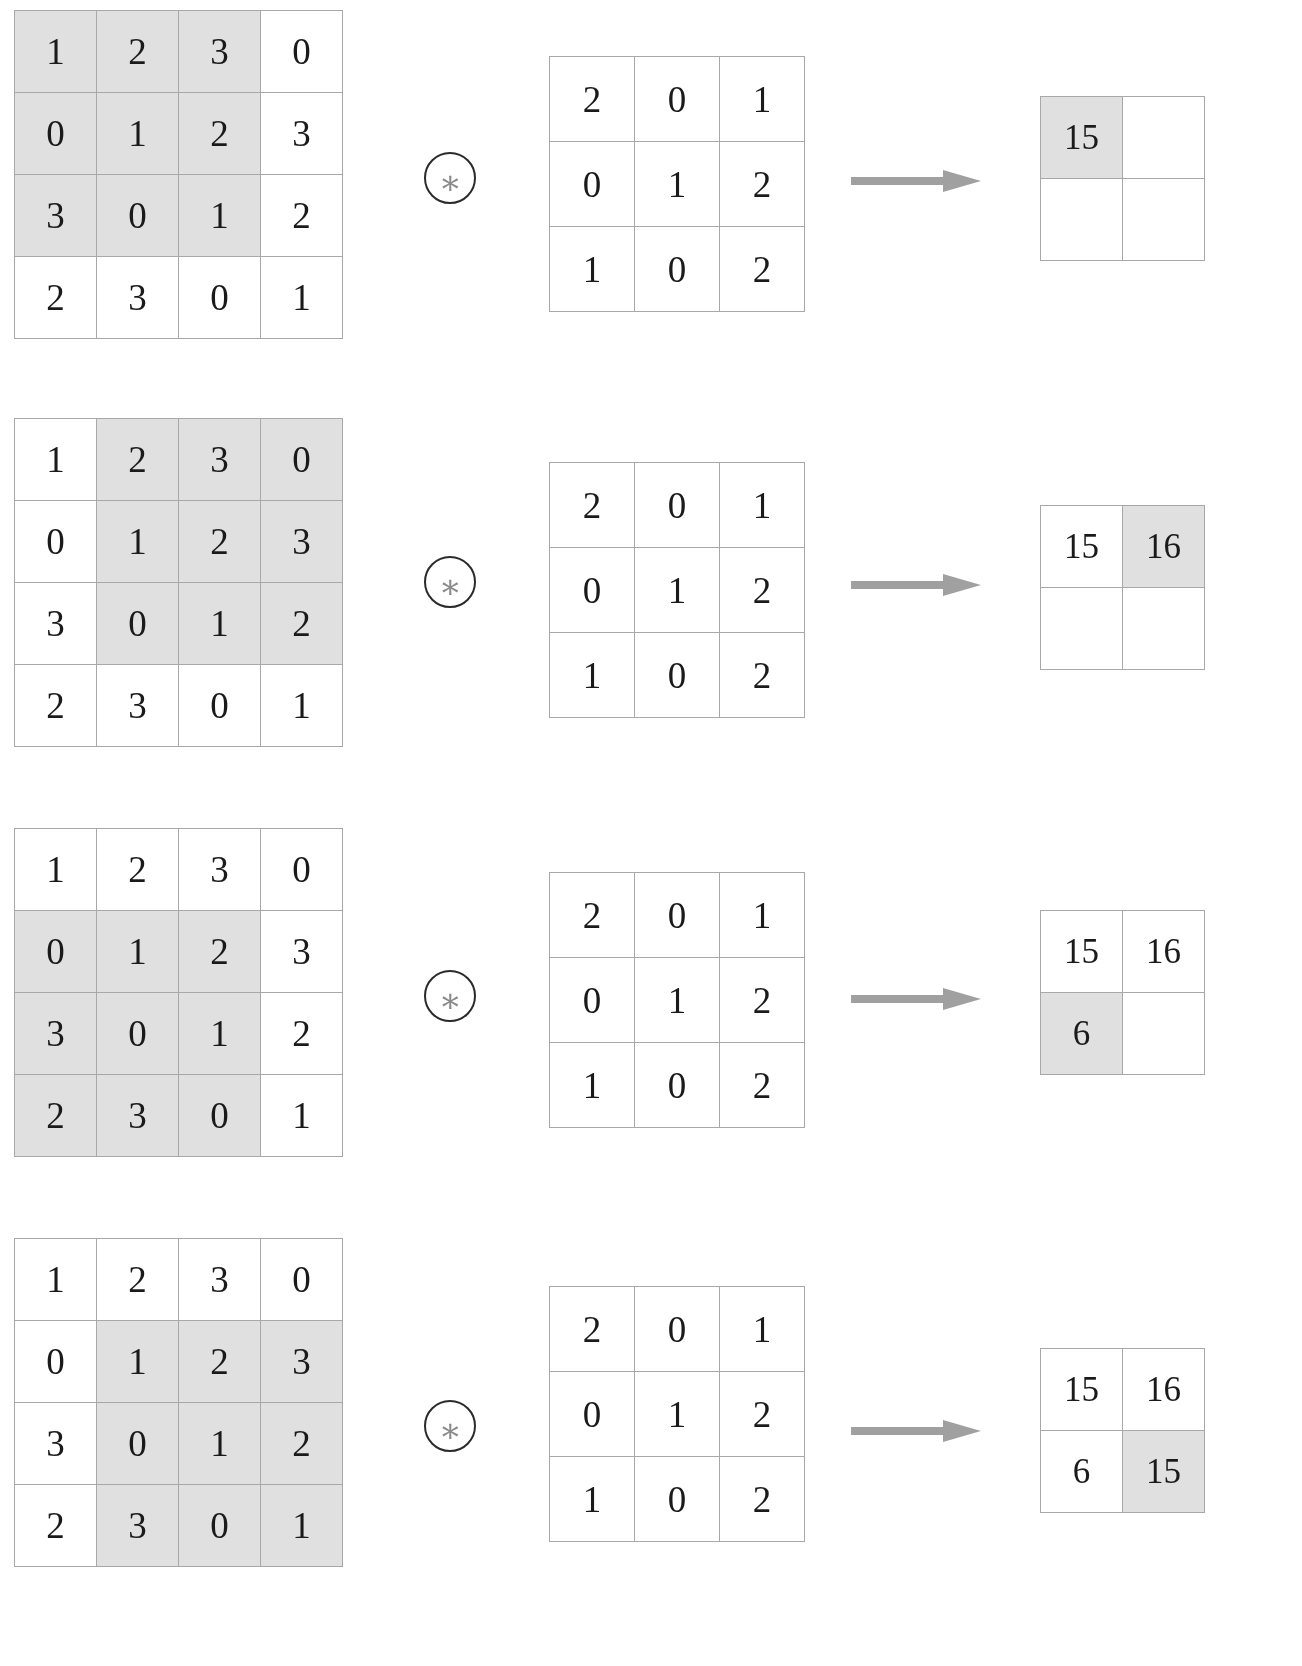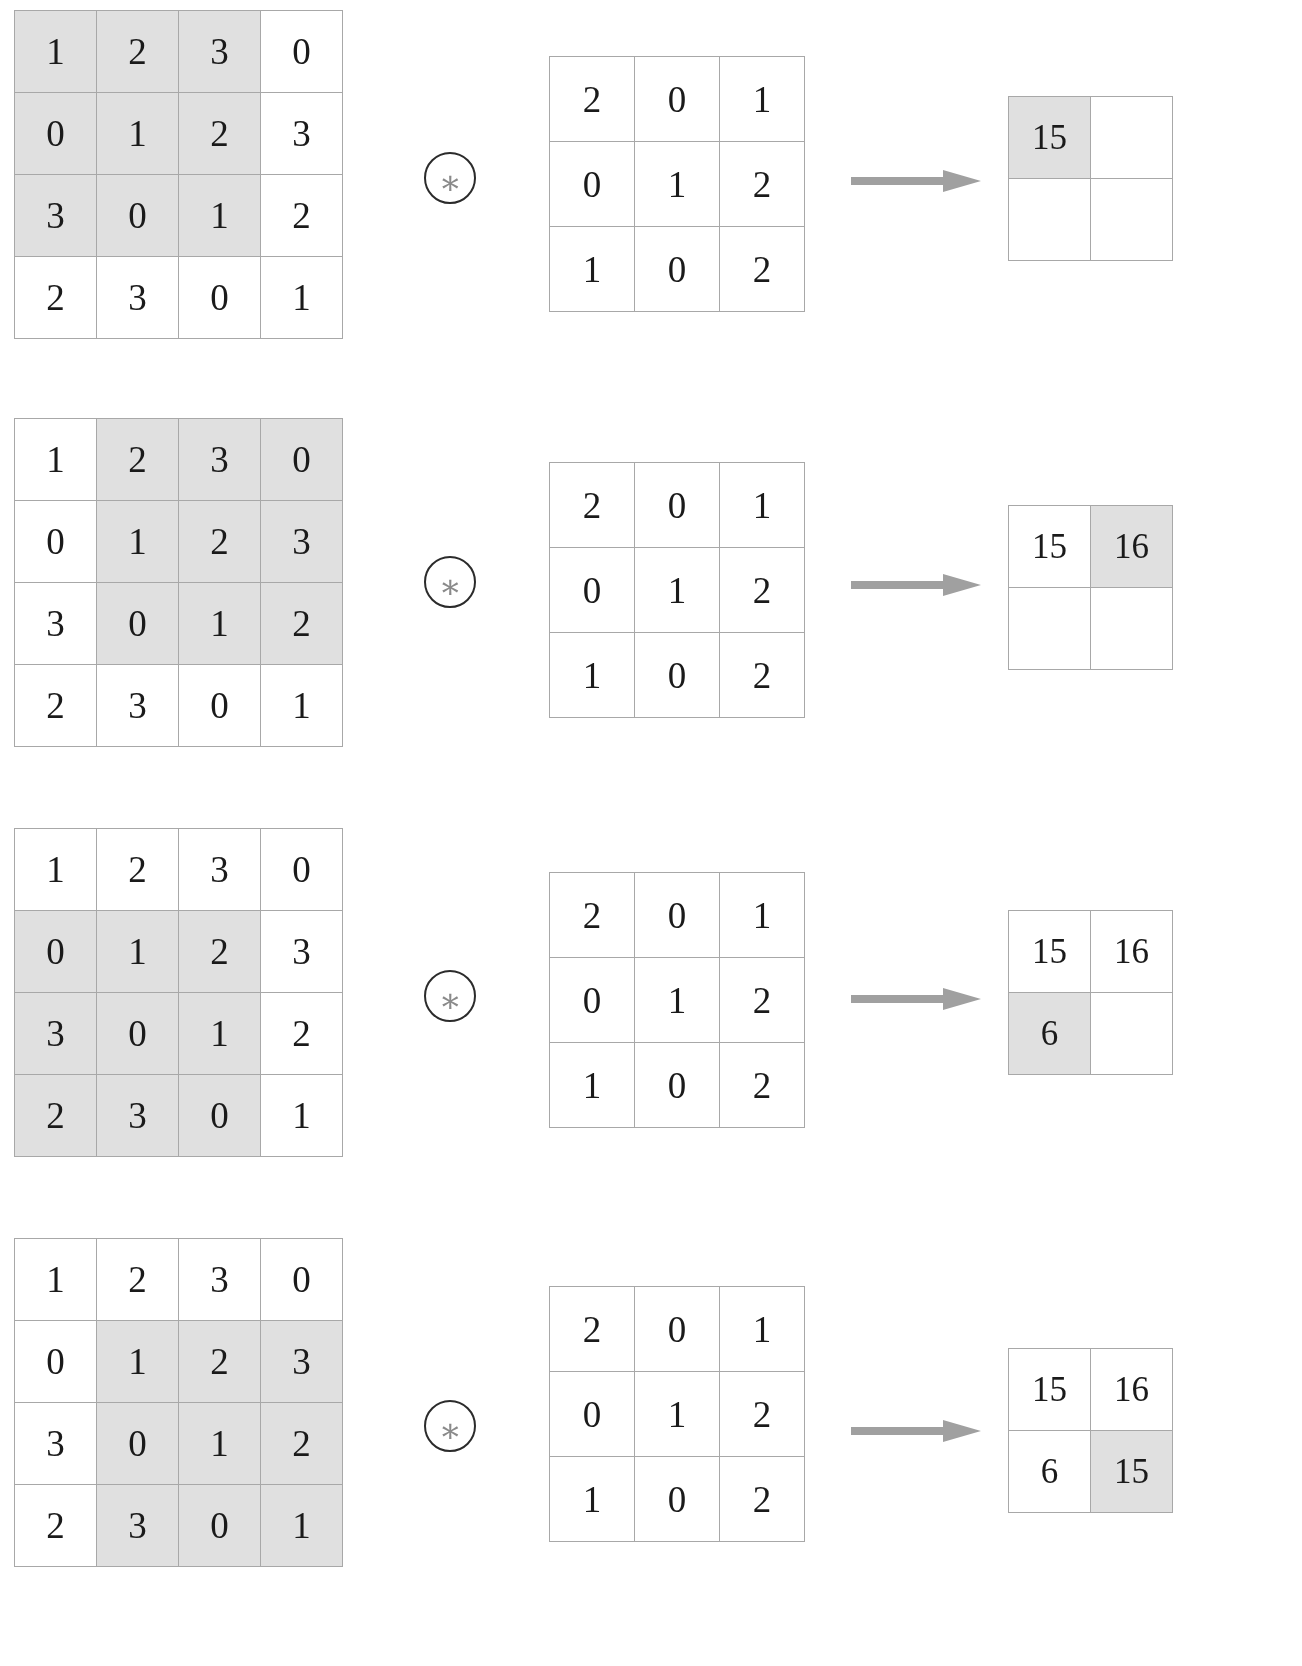--- a/index.html
+++ b/index.html
@@ -75,21 +75,21 @@
     height: 84px;
     font-size: 37px;
   }
   .conv-row.r0 .kernel-matrix { top: 56px; }
   .conv-row.r1 .kernel-matrix { top: 52px; }
   .conv-row.r2 .kernel-matrix { top: 52px; }
   .conv-row.r3 .kernel-matrix { top: 58px; }
 
   
   .output-matrix {
-    left: 1008px;
+    left: 1040px;
   }
   .output-matrix td {
     width: 81px;
     height: 81px;
     font-size: 35px;
   }
   .conv-row.r0 .output-matrix { top: 96px; }
   .conv-row.r1 .output-matrix { top: 95px; }
   .conv-row.r2 .output-matrix { top: 90px; }
   .conv-row.r3 .output-matrix { top: 120px; }

